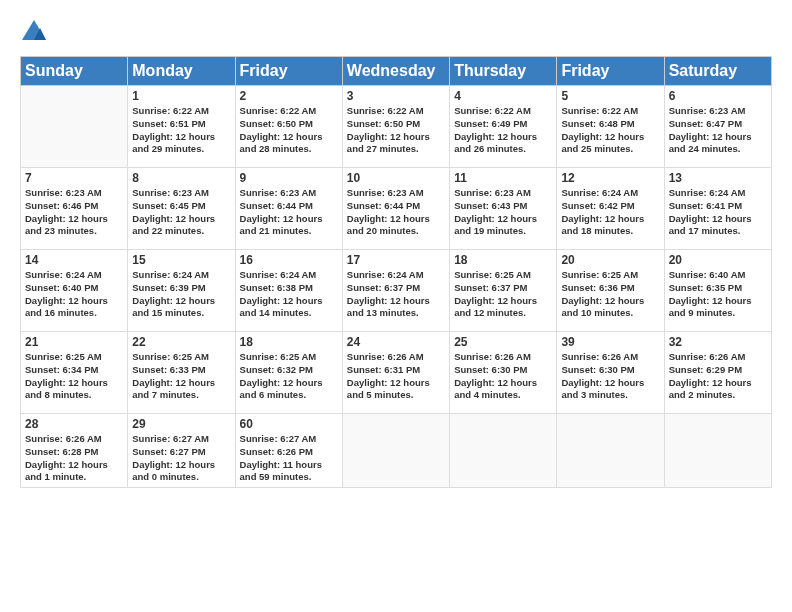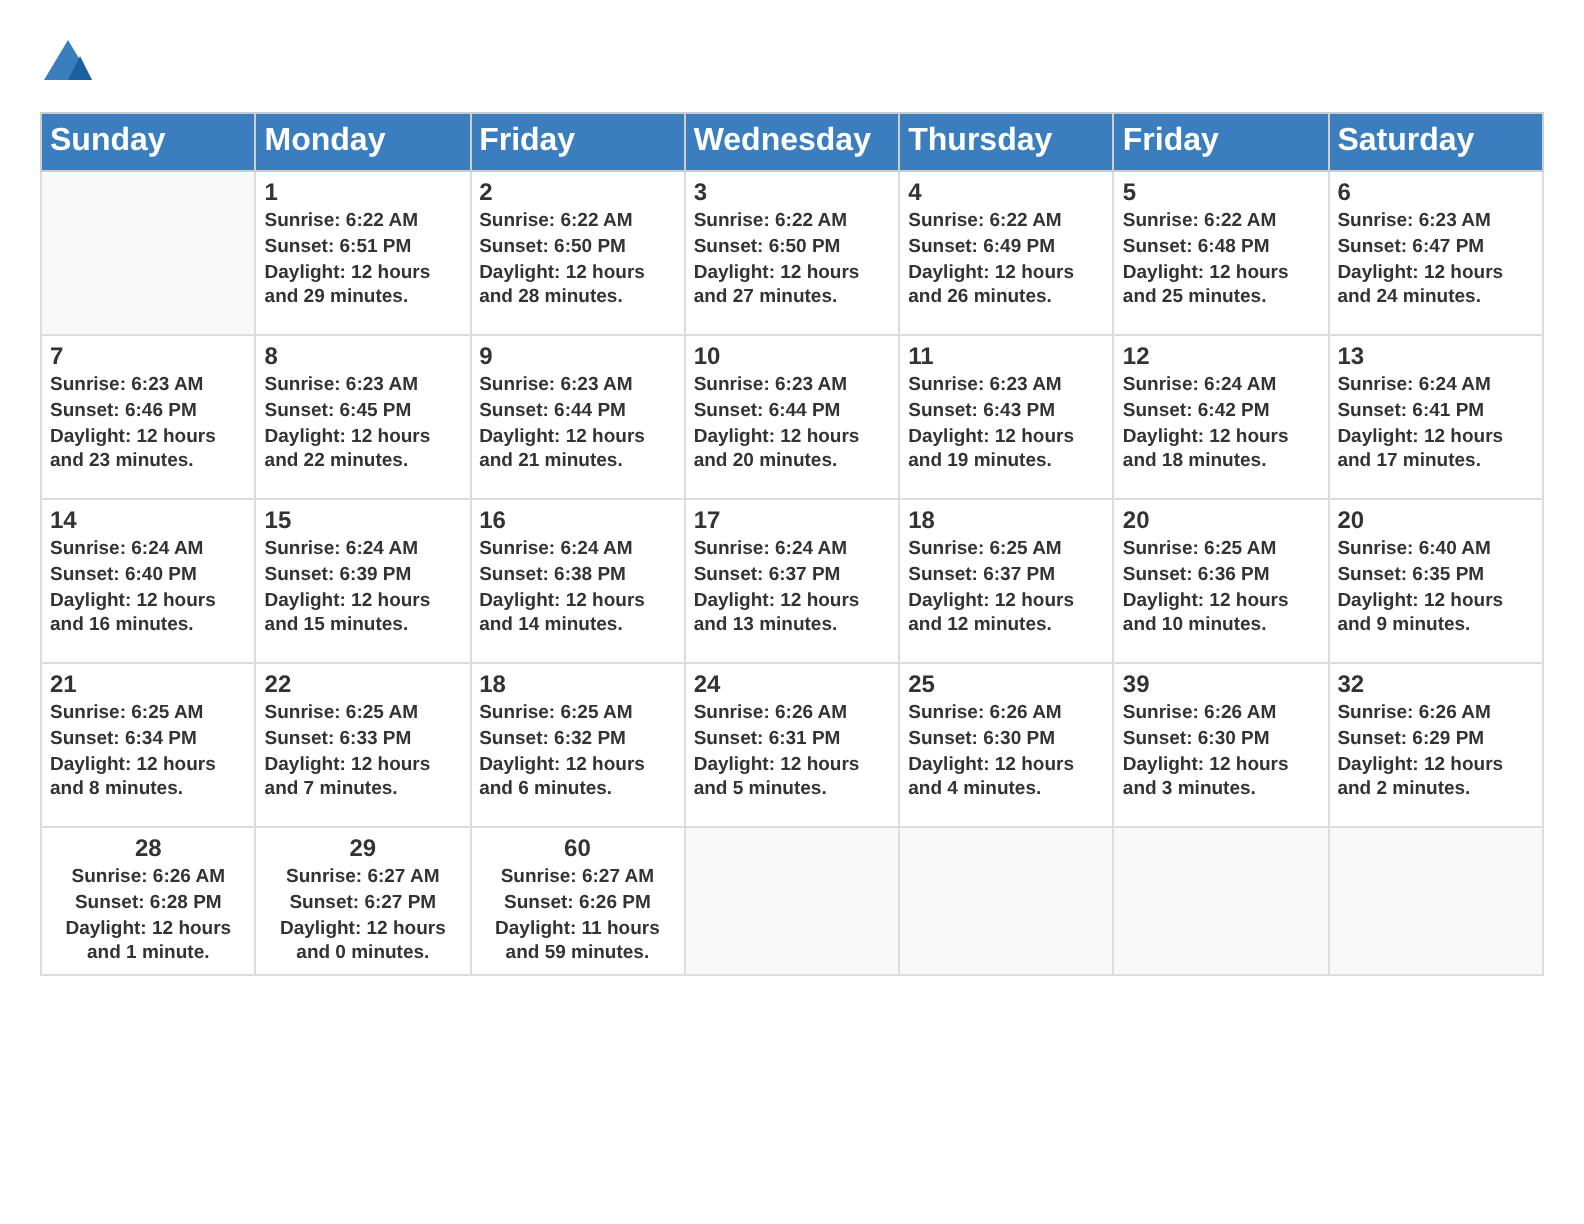--- a/index.html
+++ b/index.html
@@ -90,21 +90,20 @@
       margin-bottom: 2px;
     }
     .day-info {
       font-size: 9.5px;
       color: #333;
       line-height: 1.35;
       font-weight: bold;
     }
     .last-row td {
       height: 68px;
-      text-align: center;
     }
   </style>
 </head>
 <body>
 
 <div class="page">
   <div class="header">
     <div class="logo">
       <svg class="logo-icon" viewBox="0 0 28 28">
         <polygon points="14,2 26,22 2,22" fill="#3a7ebf"></polygon>

